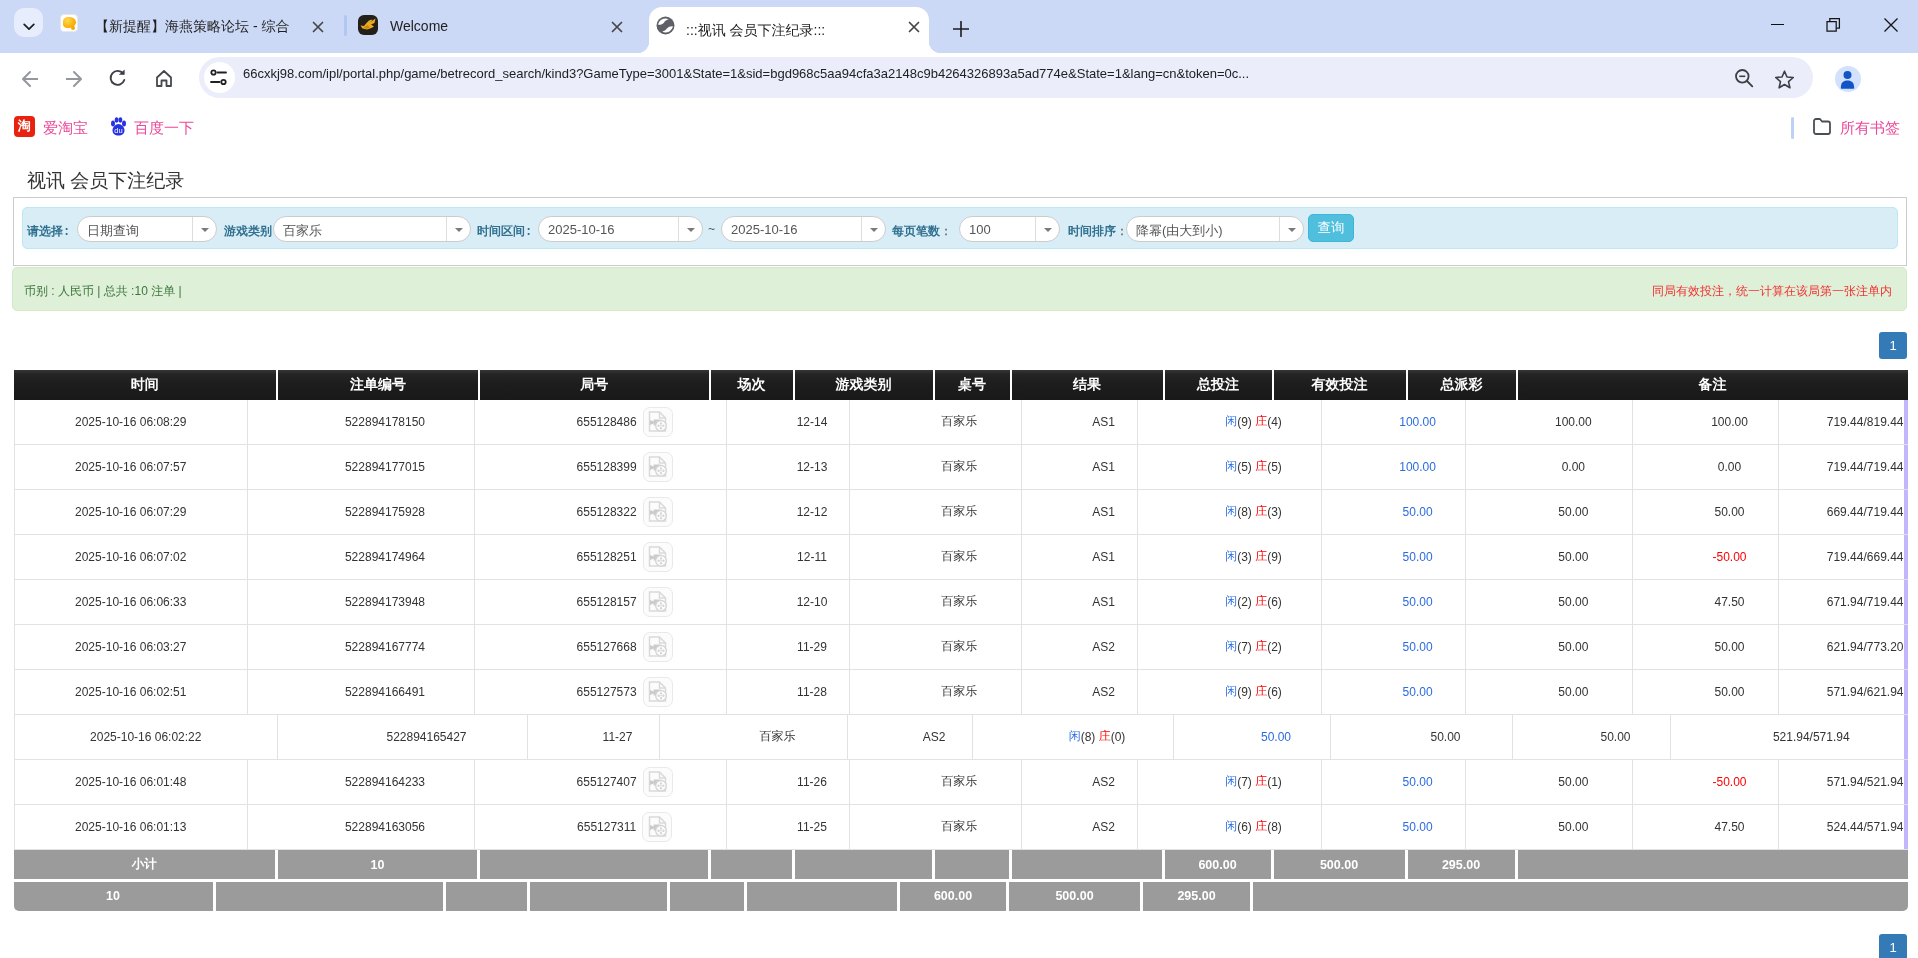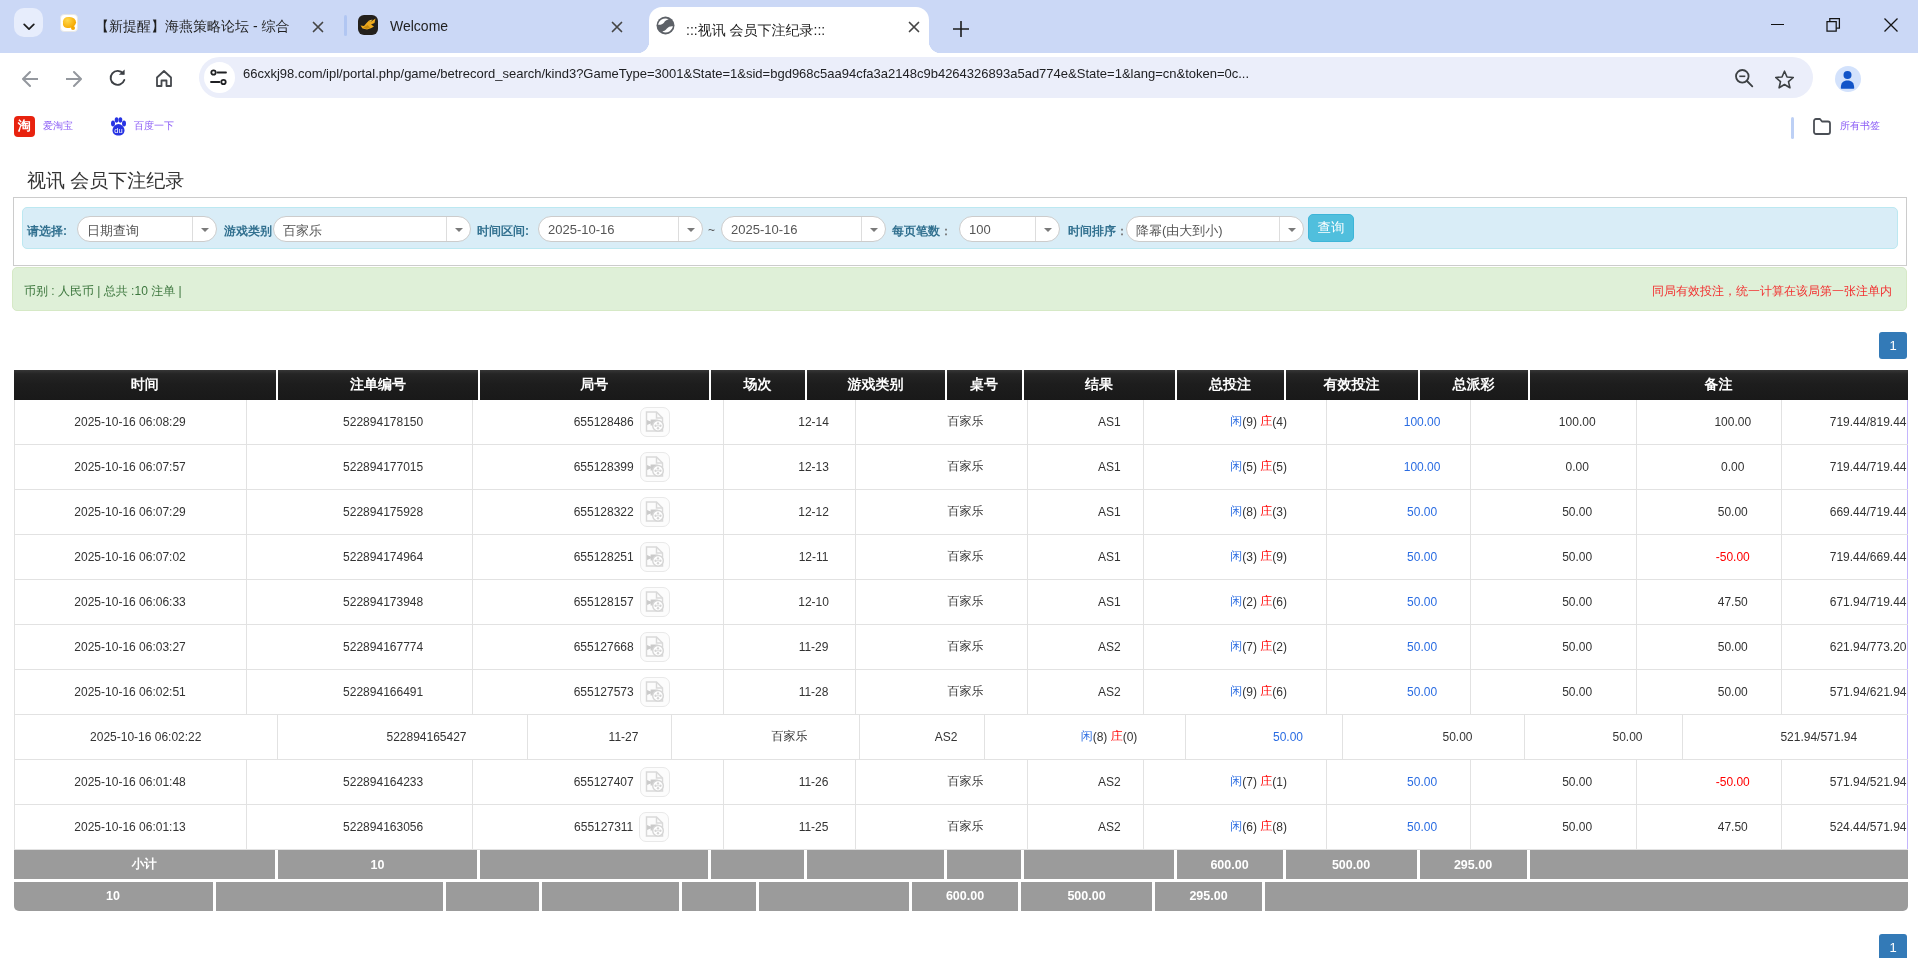--- a/index.html
+++ b/index.html
@@ -20,27 +20,27 @@
 #tabdiv { position:absolute; left:344px; top:15px; width:2.5px; height:21px; background:#b1c6f2; border-radius:2px; }
 
 
 #toolbar { position:absolute; top:53px; left:0; width:1918px; height:57px; background:#fff; border-radius:10px 10px 0 0; }
 #urlpill { position:absolute; left:199px; top:4px; width:1614px; height:41px; border-radius:20.5px; background:#ebeefa; }
 #sitecircle { position:absolute; left:5px; top:5px; width:31px; height:31px; border-radius:50%; background:#fff; }
 #urltext { position:absolute; left:44px; top:9px; font-size:13px; color:#202124; white-space:nowrap; overflow:hidden; width:1480px; }
 
 
 #bookbar { position:absolute; top:110px; left:0; width:1918px; height:38px; background:#fff; }
-.bktext { font-size:10px; color:#8b5cf6; }
+.bktext { font-size:15px; color:#ec4899; }
 
 
 #pagetitle { position:absolute; left:27px; top:168px; font-size:19px; color:#333; }
 #panel { position:absolute; left:13px; top:197px; width:1894px; height:69px; border:1px solid #ccc; background:#fff; }
 #filterbar { position:absolute; left:22px; top:206.5px; width:1876px; height:42px; background:#d9edf7; border:1px solid #bce8f1; border-radius:5px; }
-.flabel { position:absolute; top:222.5px; font-size:12px; font-weight:bold; color:#31708f; }
+.flabel { position:absolute; top:222.5px; font-size:12px; font-weight:bold; color:#31708f;font-family:Liberation Mono, monospace; }
 .combo { position:absolute; top:216px; height:26px; background:#fff; border:1px solid #ccc; border-radius:13px; }
 .combo .val { position:absolute; left:9px; top:5px; font-size:13px; color:#555; white-space:nowrap; }
 .combo .arw { position:absolute; right:0; top:0; bottom:0; width:24px; border-left:1px solid #ddd; }
 .combo .arw:after { content:""; position:absolute; left:7.5px; top:10.5px; width:0; height:0;
   border-left:4.5px solid transparent; border-right:4.5px solid transparent; border-top:4.5px solid #7a7a7a; }
 #qbtn { position:absolute; left:1308px; top:214px; width:46px; height:28px; background:#50bfdd; border:1px solid #3db5d8;
   border-radius:5px; color:#fff; font-size:13.5px; text-align:center; line-height:26px; }
 #greenbar { position:absolute; left:12px; top:266.5px; width:1895px; height:44px; background:#dff0d8; border:1px solid #d6e9c6; border-radius:5px; }
 #greentext { position:absolute; left:11px; top:15px; font-size:12px; color:#3c763d; }
 #redtext { position:absolute; right:14px; top:15px; font-size:12px; color:#f23030; }
@@ -49,26 +49,26 @@
 
 
 #tbl { position:absolute; left:13.5px; top:369.5px; width:1894px; }
 .trow { display:flex; width:1894px; }
 .hrow { height:30px; background:linear-gradient(180deg,#363636 0,#252525 4px,#1d1d1d 14px,#191919 100%); color:#fff; font-size:14px; font-weight:bold; }
 .hrow .c { border-right:2px solid #fff; }
 .hrow .c:last-child { border-right:none; }
 .drow { height:45.04px; background:#fff; font-size:12px; color:#333; border-bottom:1px solid #e2e2e2;gap:48px; }
 .drow .c { border-right:1px solid #e2e2e2; }
 .drow .c:first-child { border-left:1px solid #e2e2e2; }
-.drow .c:last-child { border-right:1px solid #c4b5fd; }
+.drow .c:last-child { border-right:4px solid #c4b5fd; }
 .frow { height:29.4px; background:#9b9b9b; color:#fff; font-size:12.5px; font-weight:bold; }
 .frow .c { border-right:3px solid #fff; }
 .frow .c:last-child { border-right:none; }
 .c { display:flex; align-items:center; justify-content:center; white-space:nowrap; }
-.w0{width:264.5px}.w1{width:202px}.w2{width:230.5px}.w3{width:96px}.w4{width:140px}
+.w0{width:264.5px}.w1{width:202px}.w2{width:230.5px}.w3{width:84px}.w4{width:140px}
 .w5{width:77px}.w6{width:153px}.w7{width:109px}.w8{width:134px}.w9{width:110px}.w10{flex:1}
 .blu { color:#2a6ce2; } .red { color:#f00; }
 .vbtn { width:30px; height:30px; margin-left:6px; border:1px solid #e9e9e9; border-radius:7px; background:#fcfcfc;
   display:flex; align-items:center; justify-content:center; }
 </style>
 </head>
 <body>
 
 <div id="tabstrip">
   <div id="tsbtn"></div>

